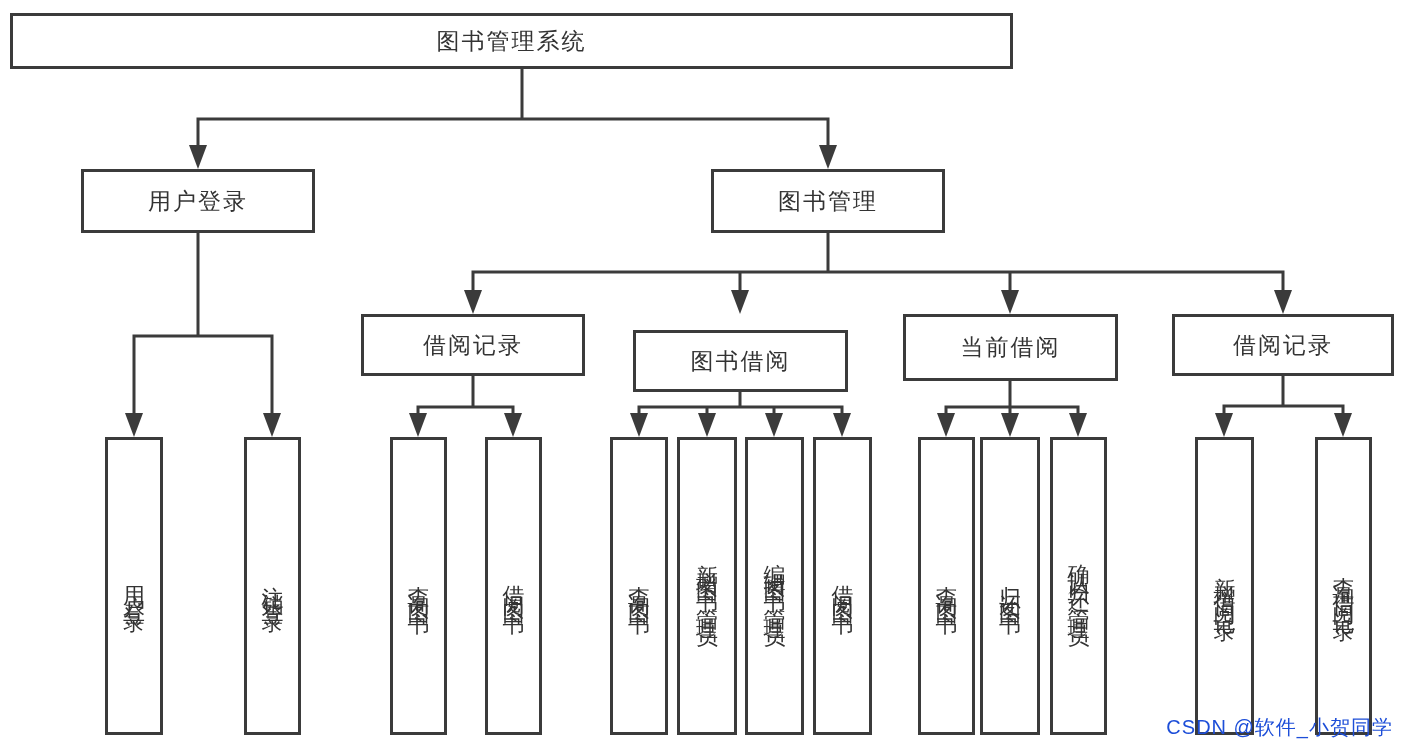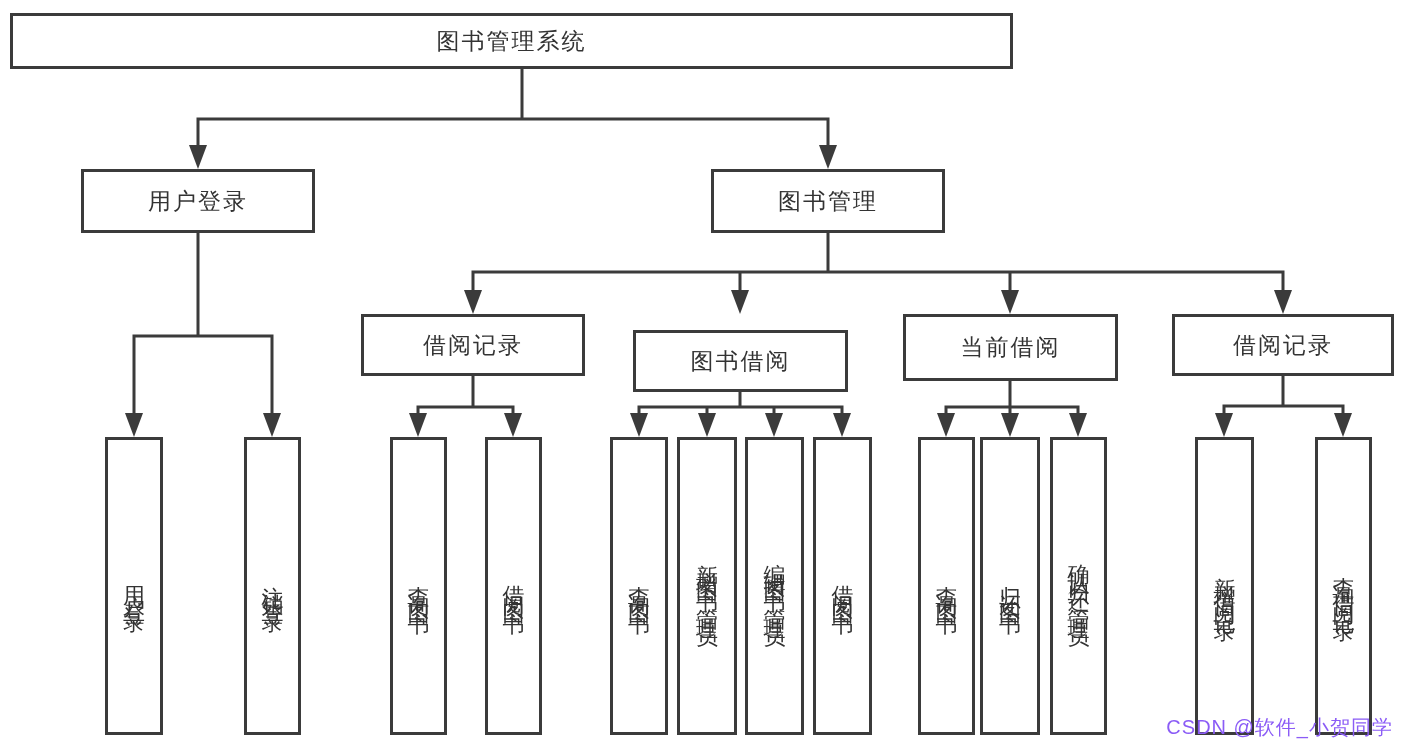--- a/index.html
+++ b/index.html
@@ -39,21 +39,21 @@
   .n-f6{left:677px;width:60px;}
   .n-f7{left:745px;width:59px;}
   .n-f8{left:813px;width:59px;}
   .n-f9{left:918px;width:57px;}
   .n-f10{left:980px;width:60px;}
   .n-f11{left:1050px;width:57px;}
   .n-f12{left:1195px;width:59px;}
   .n-f13{left:1315px;width:57px;}
   .watermark{
     position:absolute;right:12px;top:714px;z-index:5;
-    font-size:20px;color:#8b5cf6;letter-spacing:1px;white-space:nowrap;
+    font-size:20px;color:#1d4ed8;letter-spacing:1px;white-space:nowrap;
   }
 </style>
 </head>
 <body>
 
 <div id="stage">
 
   <svg id="wires" width="1405" height="747" viewBox="0 0 1405 747">
 
     <g>

